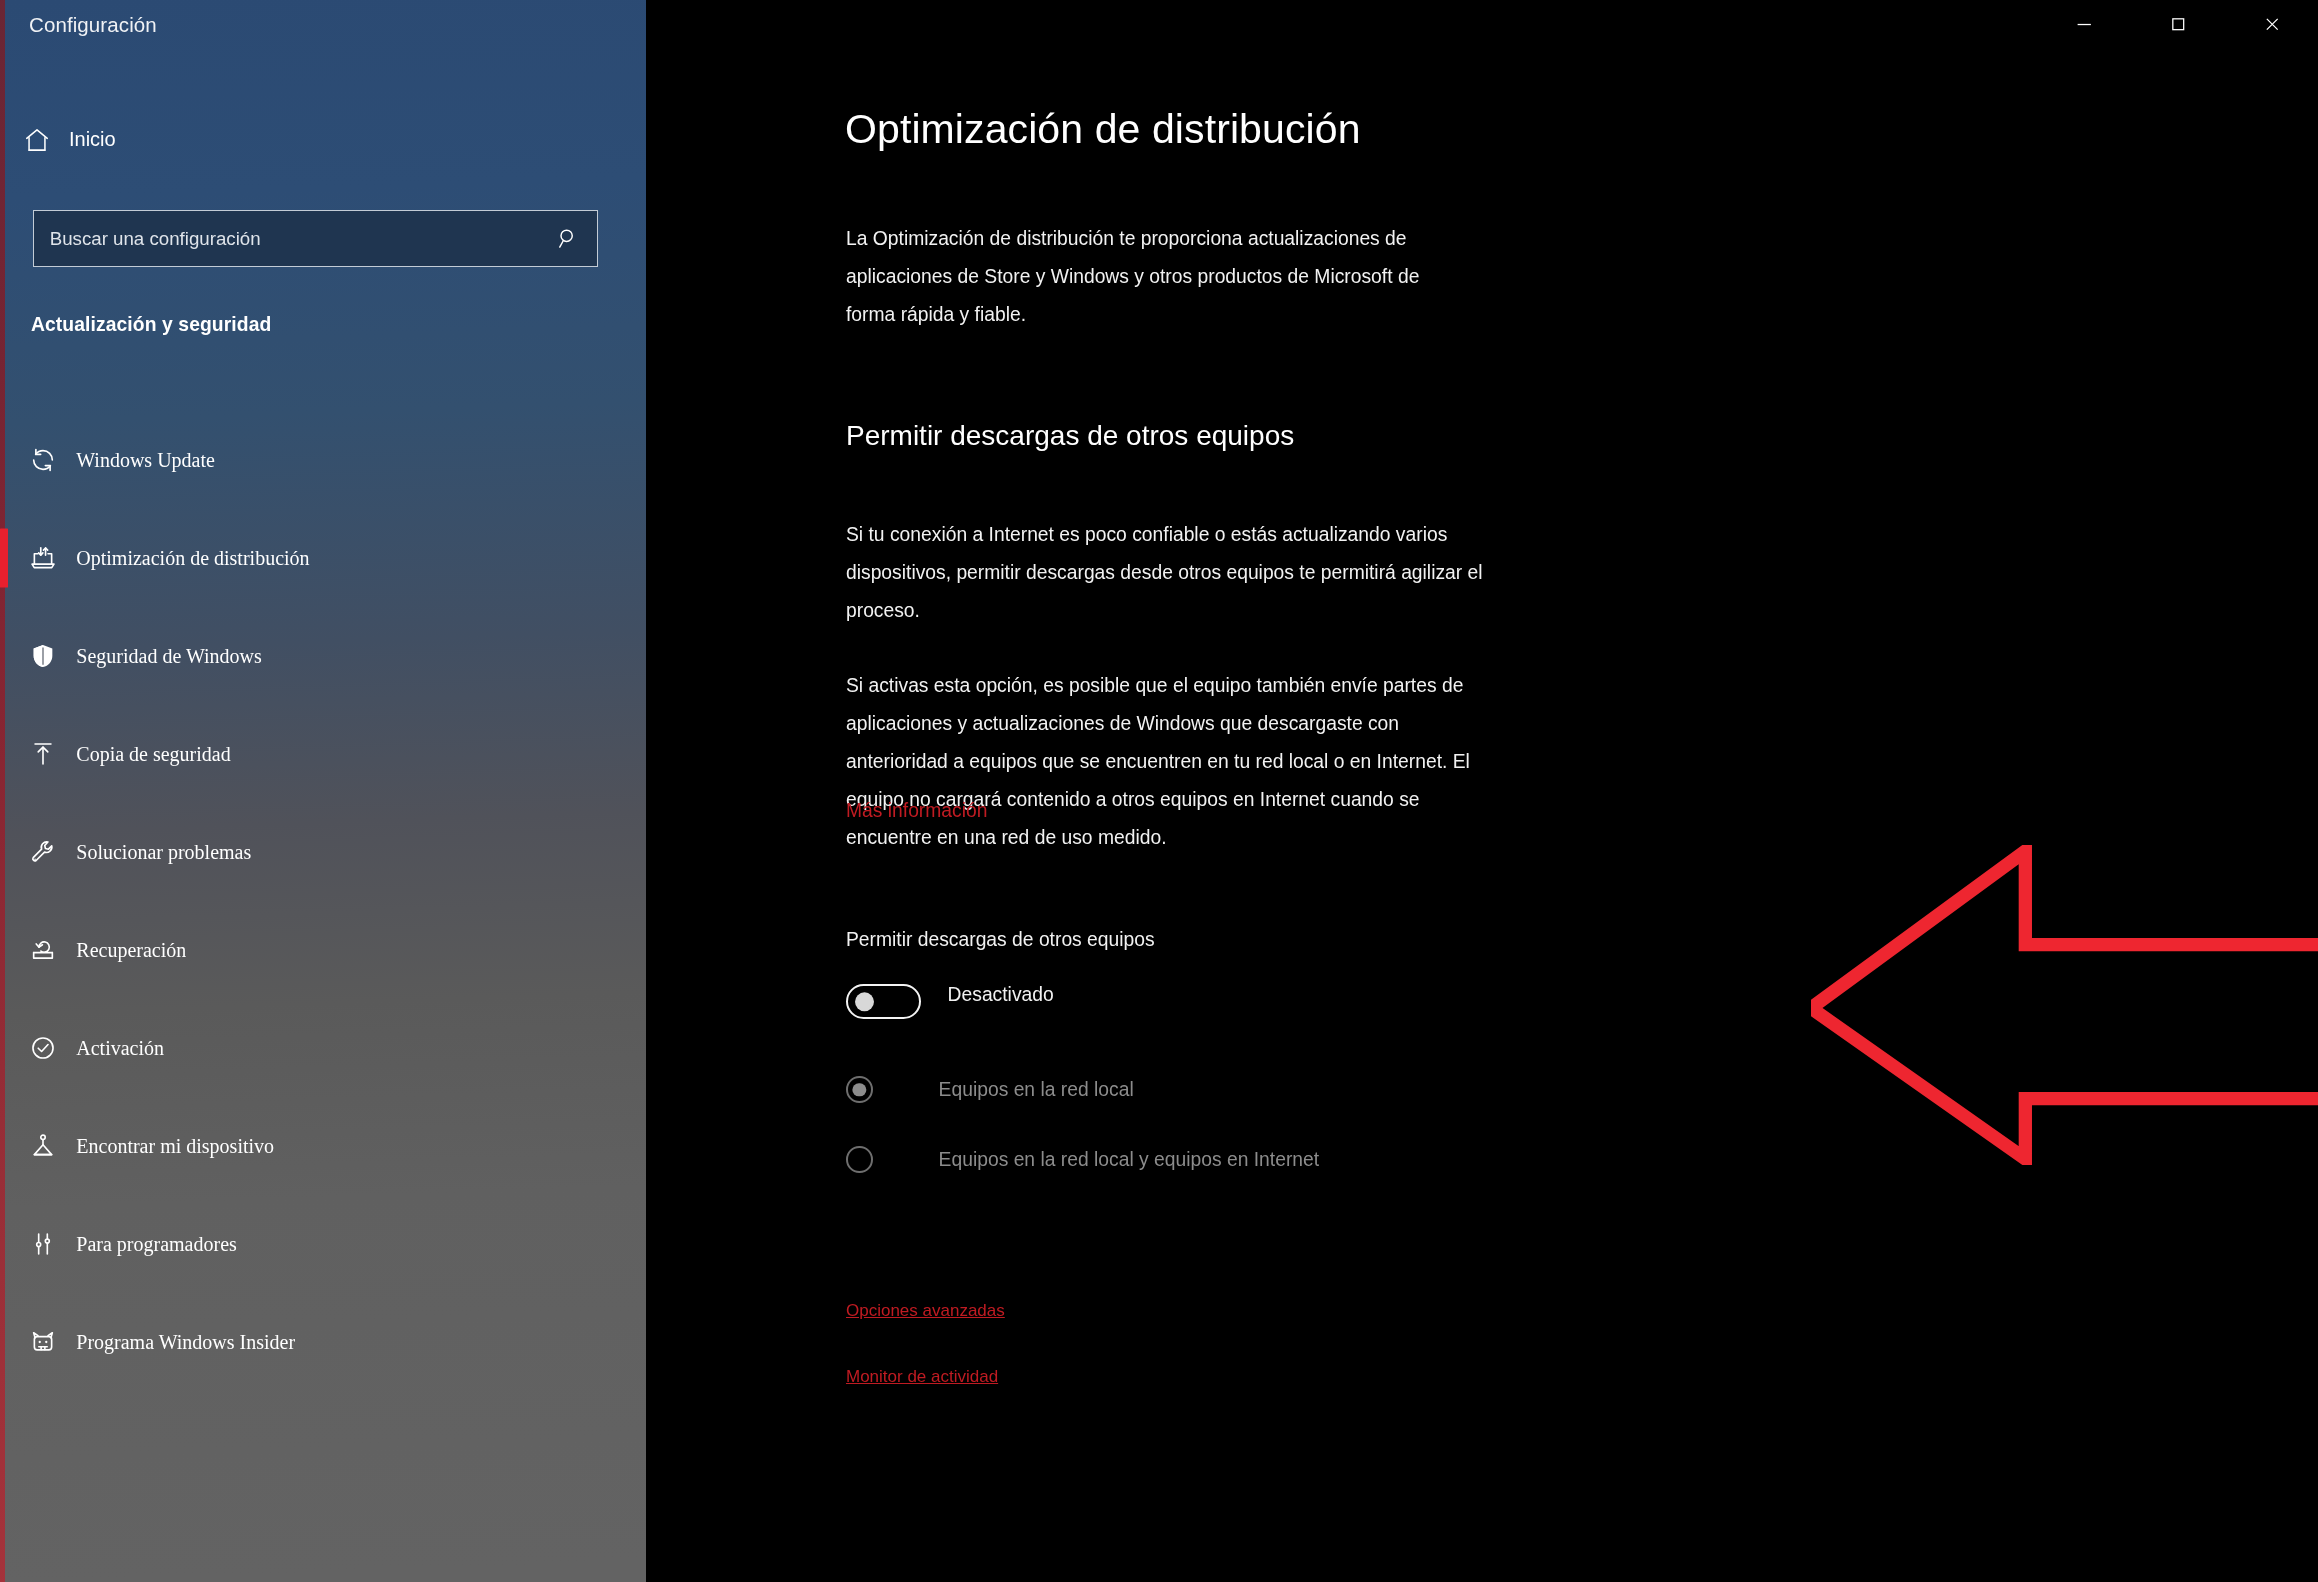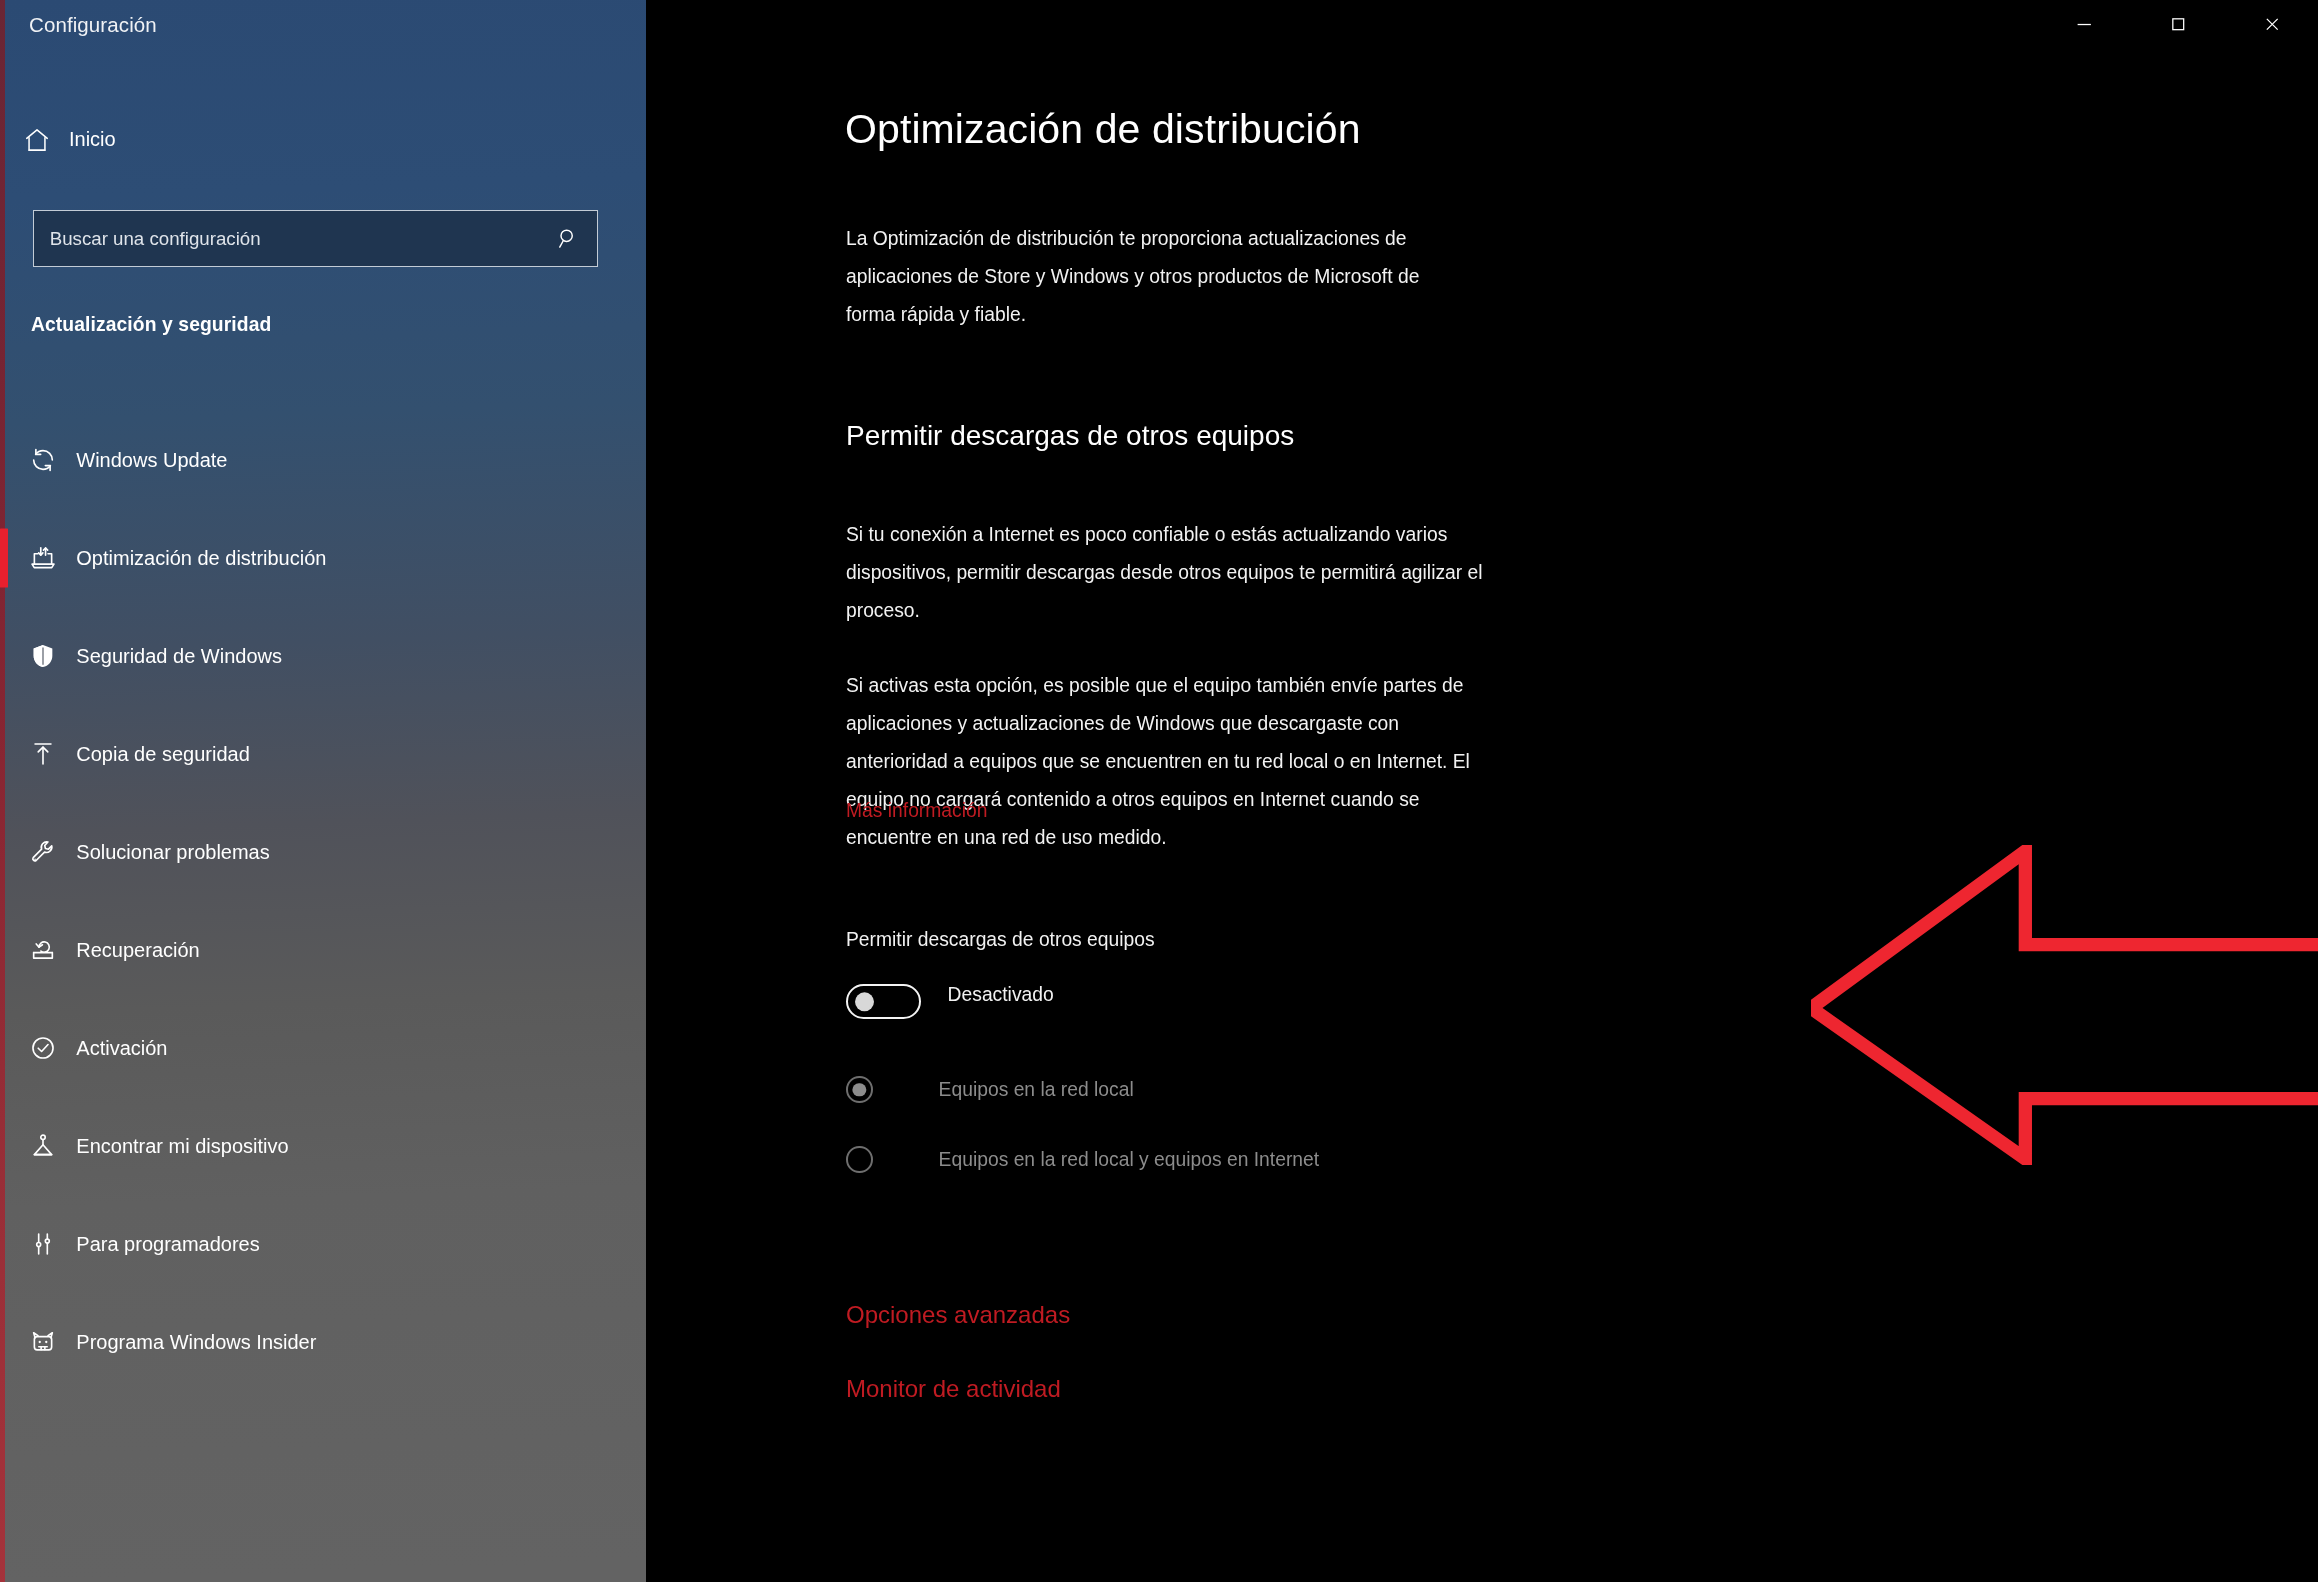--- a/index.html
+++ b/index.html
@@ -113,20 +113,21 @@
     color: #ffffff;
     white-space: nowrap;
     letter-spacing: 0.1px;
   }
 
   
   #nav-list {
     position: absolute;
     left: 0; top: 411px;
     width: 646px;
+    font-family: Liberation Serif, serif;
   }
   .nav-item {
     position: relative;
     height: 98px;
     display: flex;
     align-items: center;
     padding-left: 29px;
     gap: 19.3px;
     cursor: default;
   }
@@ -313,24 +314,25 @@
 
   
   #bottom-links {
     position: absolute;
     left: 200px; top: 1301px;
     display: flex;
     flex-direction: column;
     gap: 46px;
   }
   .bottom-link {
-    font-size: 24px;
+    font-size: 17px;
     color: #c01b22;
     white-space: nowrap;
     cursor: default;
+    text-decoration: underline;
   }
 
   
   #annotation-arrow {
     position: absolute;
     left: 1165px; top: 845px;
     width: 640px; height: 320px;
     pointer-events: none;
   }
 </style>

